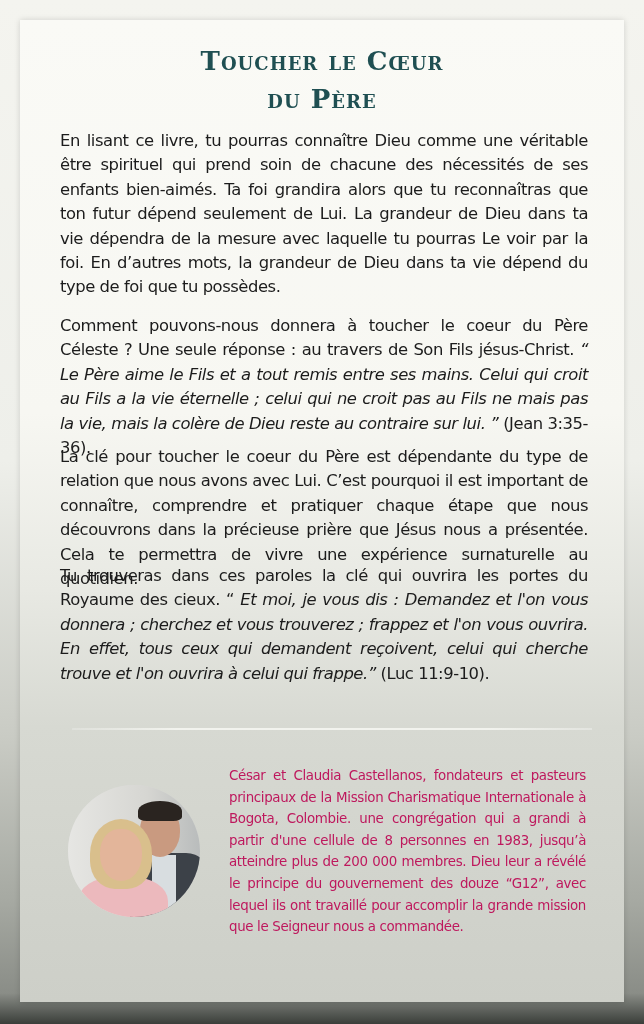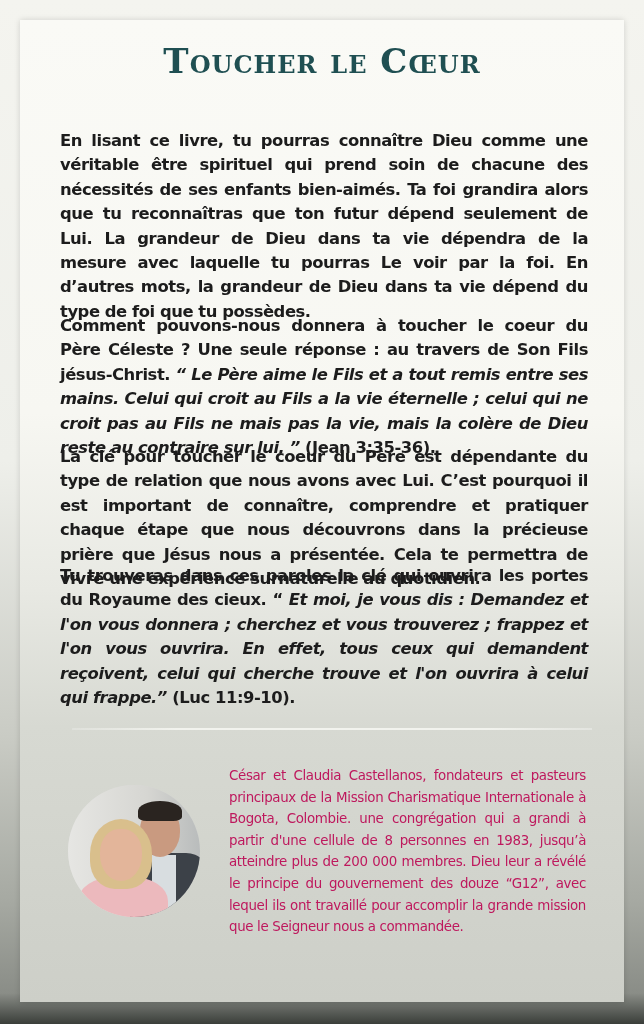--- a/index.html
+++ b/index.html
@@ -15,30 +15,30 @@
     }
     .panel {
       position: absolute; left: 20px; top: 20px; width: 604px; height: 982px;
       background: linear-gradient(180deg, #fafaf6 0%, #f7f7f2 40%, #e8e9e3 58%, #d7d9d2 72%, #cdcfc8 100%);
       box-shadow: 0 0 6px rgba(0,0,0,0.15);
     }
     .title {
       position: absolute; left: 0; width: 644px; top: 42px;
       text-align: center; color: #1f4f52;
       font-family: "DejaVu Serif", serif; font-weight: bold;
-      font-variant: small-caps; font-size: 34px; line-height: 38px;
+      font-variant: small-caps; font-size: 26px; line-height: 38px;
       letter-spacing: 1px;
     }
     .body-text {
       position: absolute; left: 60px; width: 528px;
       font-family: "DejaVu Sans", sans-serif;
       font-size: 16.4px; line-height: 24.4px; color: #1c1c1c;
       text-align: justify; letter-spacing: -0.45px;
     }
-    .body-text p { margin: 0; font-weight: bold; }
+    .body-text p { margin: 0; }
     .body-text .it { font-style: italic; }
     #p1 { top: 129px; }
     #p2 { top: 314px; }
     #p3 { top: 445px; }
     #p4 { top: 564px; }
     .divider {
       position: absolute; left: 72px; width: 520px; top: 728px; height: 2px;
       background: linear-gradient(90deg, rgba(255,255,255,0.2), #f2f3ee 20%, #f2f3ee 80%, rgba(255,255,255,0.3));
     }
     .avatar {
@@ -63,20 +63,21 @@
     }
   </style>
 </head>
 <body>
 
 <div class="frame"></div>
 <div class="panel"></div>
 
 <h1 class="title" style="margin:0;">
   <span>Toucher le Cœur</span><br>
+  <span>du Père</span>
 </h1>
 
 <div class="body-text" id="p1">
   <p>En lisant ce livre, tu pourras connaître Dieu comme une véritable être spirituel qui prend soin de chacune des nécessités de ses enfants bien-aimés. Ta foi grandira alors que tu reconnaîtras que ton futur dépend seulement de Lui. La grandeur de Dieu dans ta vie dépendra de la mesure avec laquelle tu pourras Le voir par la foi. En d’autres mots, la grandeur de Dieu dans ta vie dépend du type de foi que tu possèdes.</p>
 </div>
 
 <div class="body-text" id="p2">
   <p>
     <span>Comment pouvons-nous donnera à toucher le coeur du Père Céleste ? Une seule réponse : au travers de Son Fils jésus-Christ.</span>
     <span class="it">“ Le Père aime le Fils et a tout remis entre ses mains. Celui qui croit au Fils a la vie éternelle ; celui qui ne croit pas au Fils ne mais pas la vie, mais la colère de Dieu reste au contraire sur lui. ”</span><span> (Jean 3:35-36).</span>

